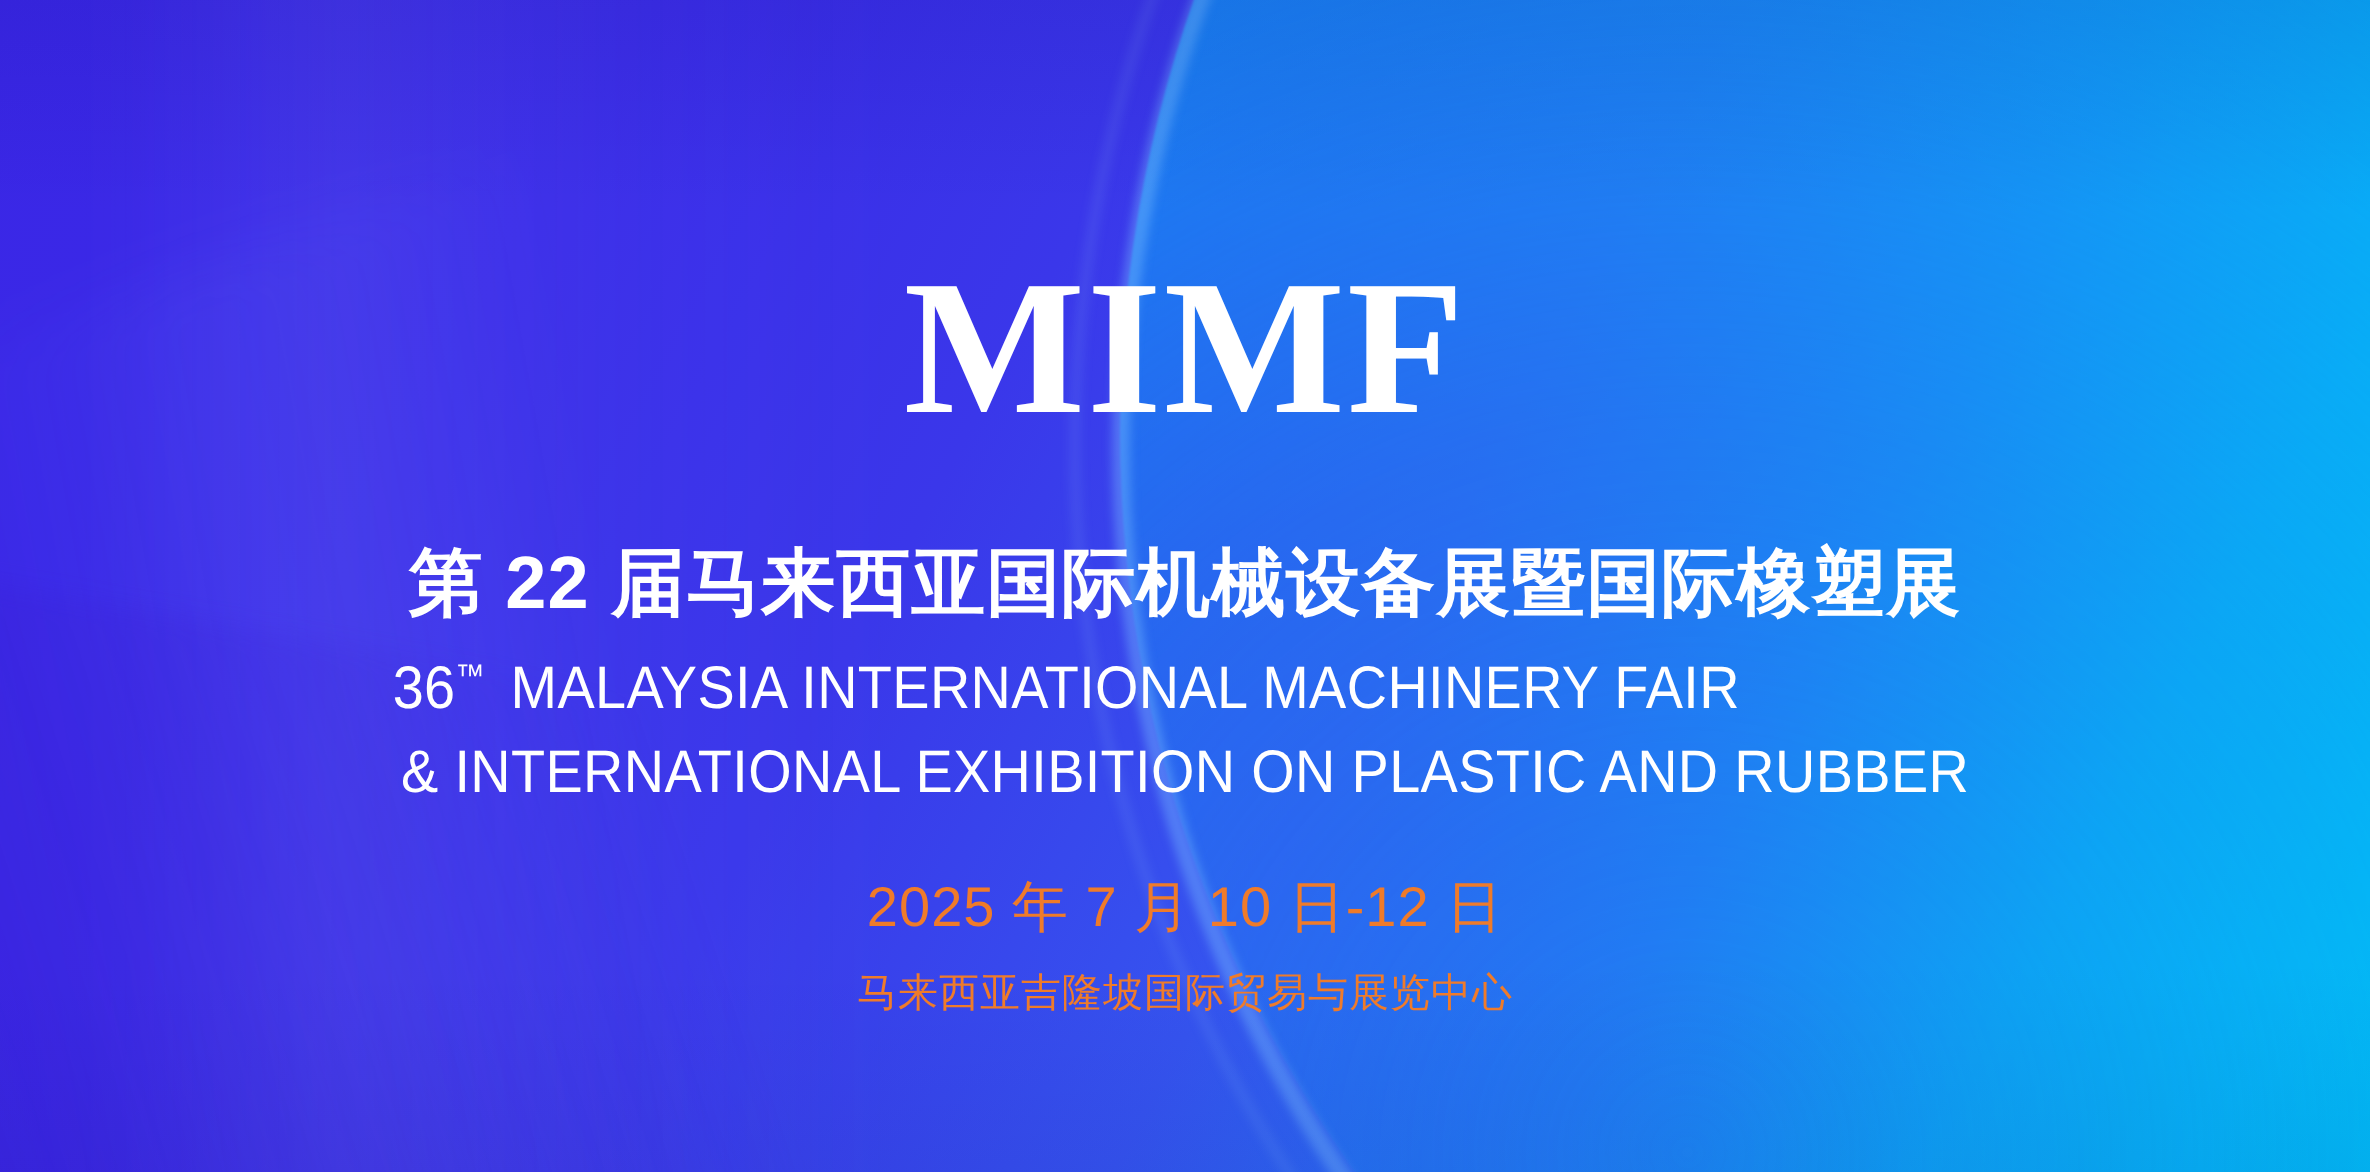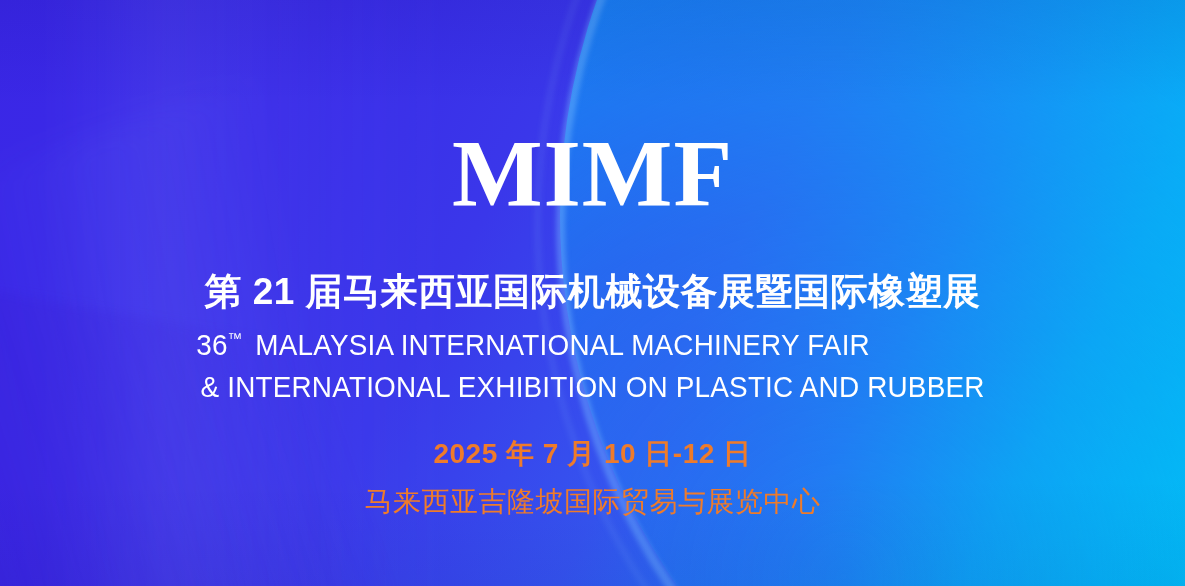--- a/index.html
+++ b/index.html
@@ -174,29 +174,29 @@
   .title-en .ord {
     font-size: 0.52em;
     vertical-align: super;
     letter-spacing: 0;
   }
   .title-en .gap { display: inline-block; width: 14px; }
 
   .date-line {
     margin-top: 33px;
     font-size: 28px;
-    font-weight: 700;
+    font-weight: 400;
     line-height: 1.2;
     color: #ef7b2a;
     letter-spacing: 0.5px;
     white-space: nowrap;
   }
   .venue-line {
     margin-top: 14px;
-    font-size: 28px;
+    font-size: 20px;
     font-weight: 400;
     line-height: 1.2;
     color: #ef7b2a;
     letter-spacing: 0.5px;
     white-space: nowrap;
   }
 </style>
 </head>
 <body>
 
@@ -209,21 +209,21 @@
     <div class="arc-stroke"></div>
     <div class="arc-stroke-2"></div>
     <div class="wedge"></div>
     <div class="vignette"></div>
   </div>
 
   <div class="content">
 
     <div class="logo">MIMF</div>
 
-    <div class="title-cn">第 21 届马来西亚国际机械设备展暨国际橡塑展</div>
+    <div class="title-cn">第 22 届马来西亚国际机械设备展暨国际橡塑展</div>
 
     <div class="title-en-wrap">
       <div class="title-en"><span>36</span><span class="ord">™</span><span class="gap"></span><span>MALAYSIA INTERNATIONAL MACHINERY FAIR</span></div>
 
       <div class="title-en">&amp; INTERNATIONAL EXHIBITION ON PLASTIC AND RUBBER</div>
     </div>
 
     <div class="date-line">2025 年 7 月 10 日-12 日</div>
 
     <div class="venue-line">马来西亚吉隆坡国际贸易与展览中心</div>

